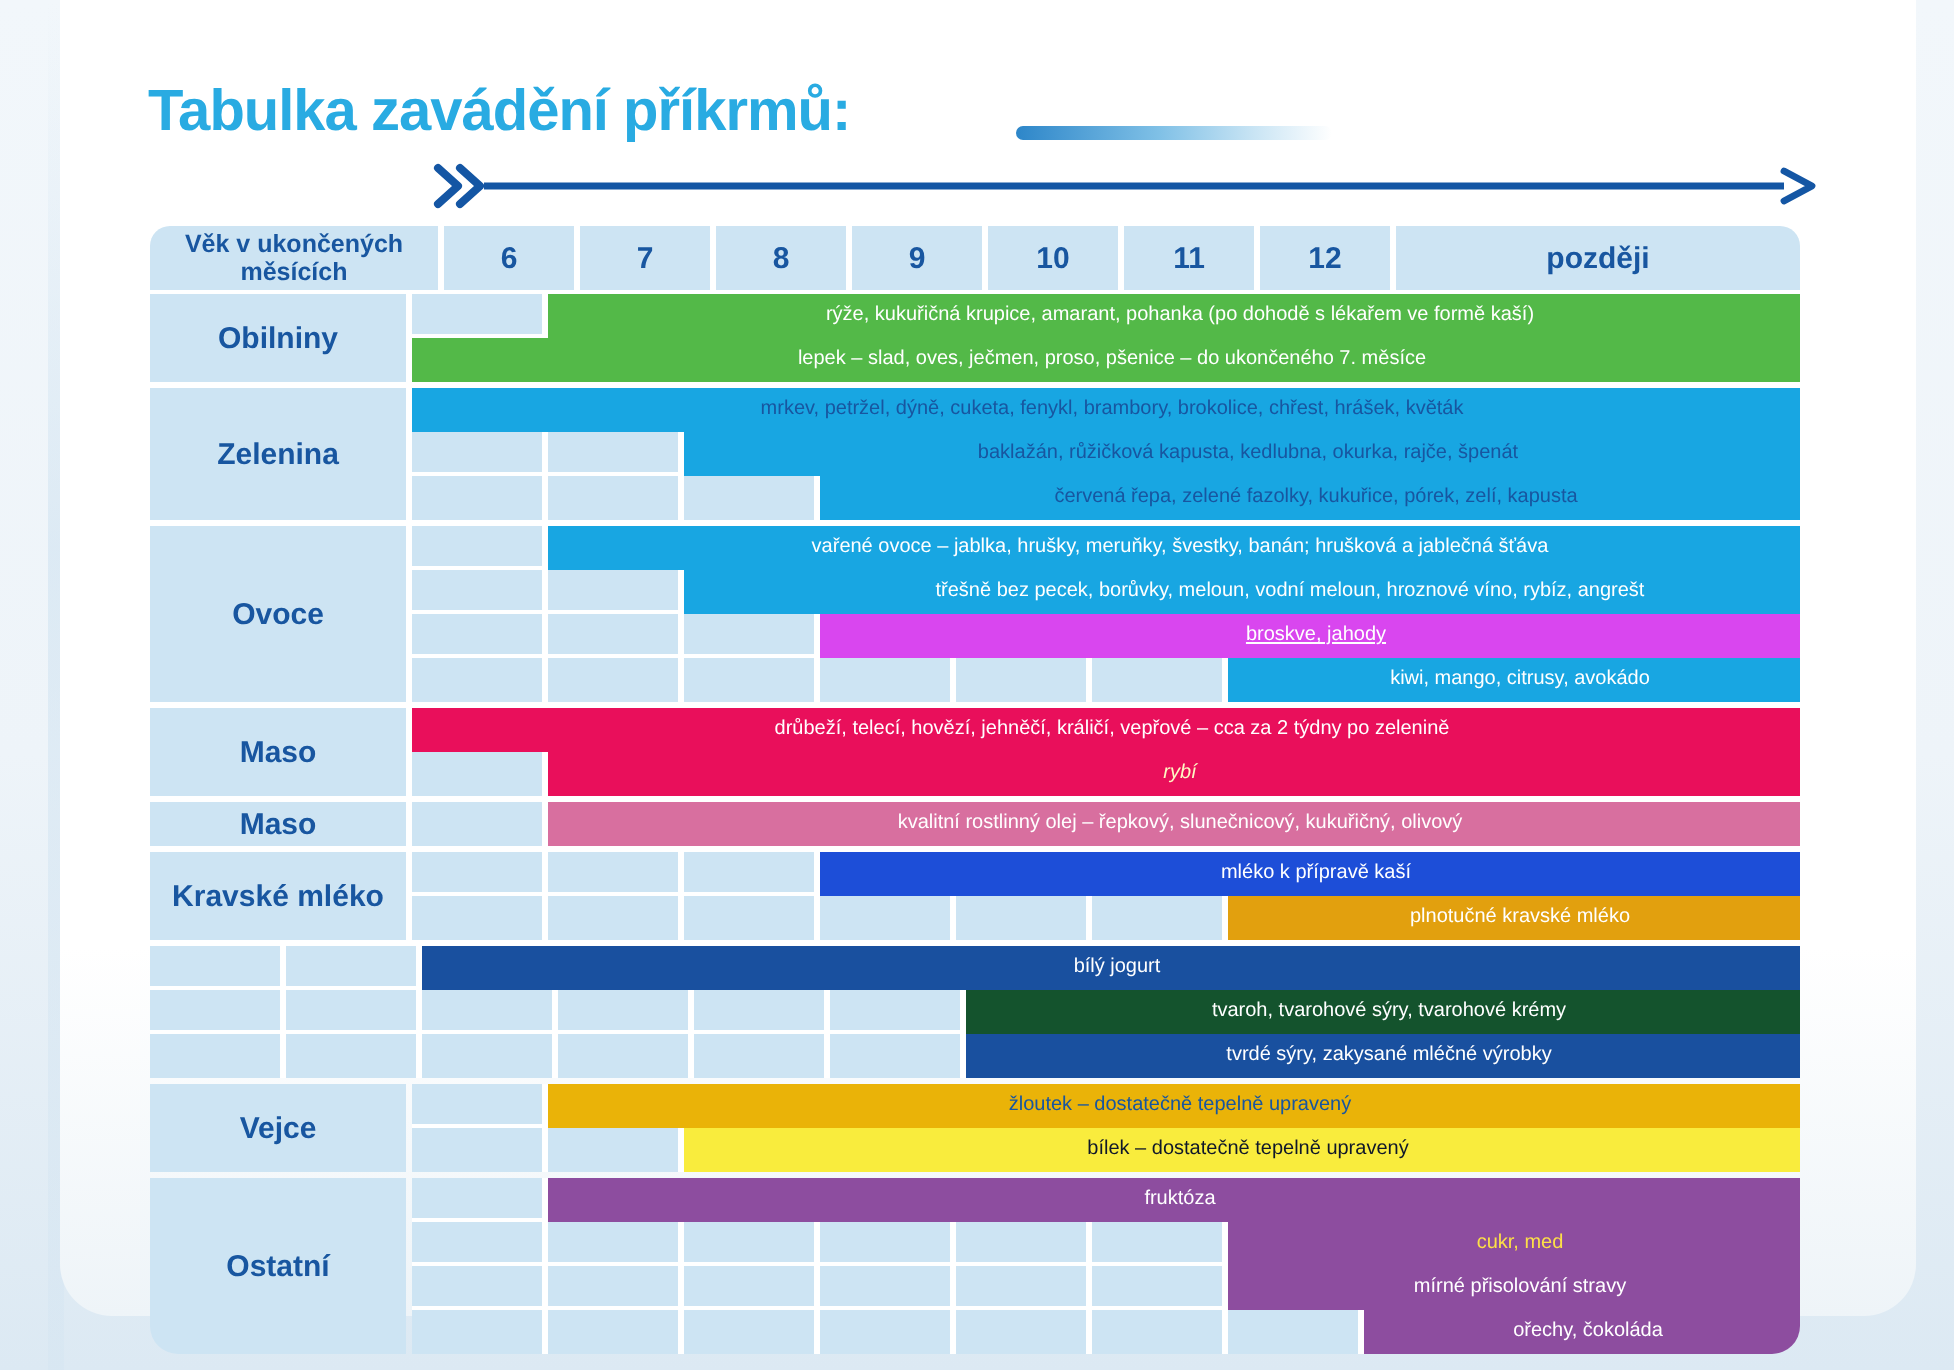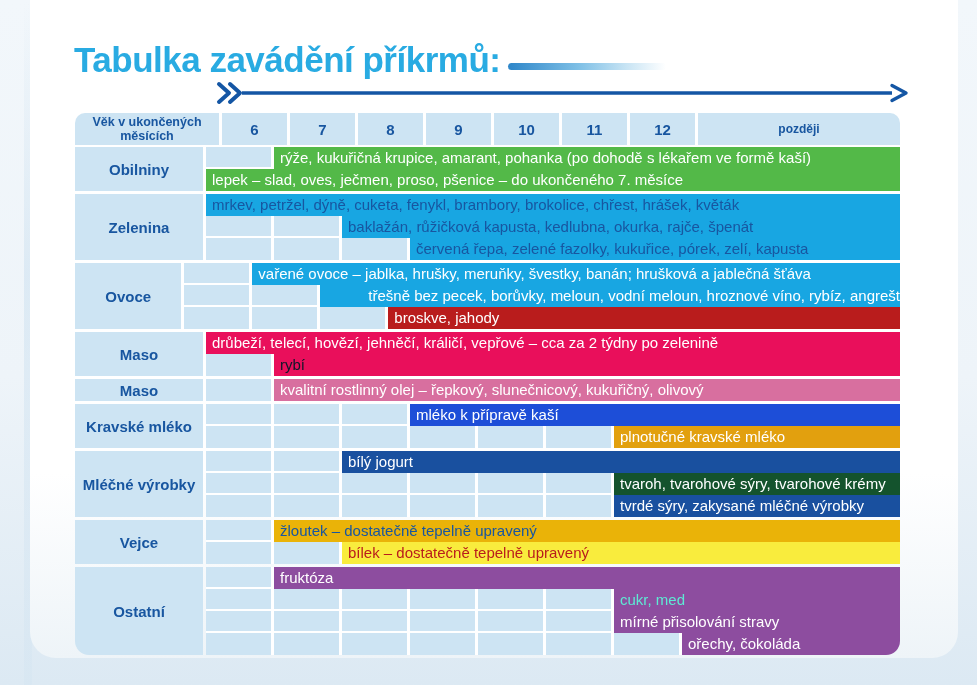--- a/index.html
+++ b/index.html
@@ -13,55 +13,55 @@
     position:absolute;left:30px;top:0;width:928px;height:658px;
     background:linear-gradient(180deg,#ffffff 0%,#ffffff 72%,#eef4f8 100%);
     border-radius:0 0 26px 26px;
   }
   .left-strip{
     position:absolute;left:24px;top:0;width:8px;height:685px;
     background:linear-gradient(180deg,rgba(255,255,255,0) 0%,rgba(205,225,240,.55) 40%,rgba(205,225,240,.25) 100%);
   }
   .page-title{
     position:absolute;left:74px;top:40px;
-    font-size:35px;font-weight:bold;letter-spacing:-.5px;
+    font-size:29px;font-weight:bold;letter-spacing:-.5px;
   }
   .swoosh{
     position:absolute;left:508px;top:63px;width:158px;height:7px;border-radius:4px;
     background:linear-gradient(90deg,#2d86c9 0%,#7fc0e6 45%,#c8e4f4 75%,rgba(255,255,255,0) 100%);
   }
   .arrow-wrap{position:absolute;left:216px;top:81px;width:696px;height:24px;}
   .tbl{position:absolute;left:75px;top:113px;width:825px;}
   .hdr{display:flex;height:32px;margin-bottom:2px;}
   .hcell{
     background:#cde4f3;color:#1856a0;font-weight:bold;
     display:flex;align-items:center;justify-content:center;text-align:center;
   }
   .hcat{width:144px;margin-right:3px;font-size:12.5px;line-height:1.12;border-top-left-radius:10px;}
   .hmonth{width:65px;margin-right:3px;font-size:15px;}
-  .hlater{flex:1;font-size:12px;border-top-right-radius:10px;}
+  .hlater{flex:1;font-size:15px;border-top-right-radius:10px;}
   .cat{display:flex;margin-bottom:3px;}
   .cat:last-child{margin-bottom:0;}
   .cat-label{
     width:128px;margin-right:3px;background:#cde4f3;color:#1856a0;
     font-weight:bold;font-size:15px;
     display:flex;align-items:center;justify-content:center;text-align:center;
   }
   .cat:last-child .cat-label{border-bottom-left-radius:14px;}
   .rows{flex:1;display:flex;flex-direction:column;}
   .frow{display:flex;height:22px;}
   .ecell{
     width:68px;box-sizing:border-box;height:22px;
     background:#cde4f3;background-clip:padding-box;
     border-right:3px solid #fff;border-bottom:2px solid #fff;
   }
   .frow:last-child .ecell{border-bottom:none;}
   .bar{
-    flex:1;font-size:15px;line-height:22px;padding-left:6px;
-    white-space:nowrap;overflow:visible;
+    flex:1;font-size:10px;line-height:22px;padding-left:6px;
+    white-space:nowrap;overflow:visible;text-align:center;
   }
   .cat:last-child .frow:last-child .bar{border-bottom-right-radius:14px;}
   .cat:first-of-type .frow:first-child .bar{border-top-right-radius:0;}
 </style>
 </head>
 <body>
 
 <div class="stage">
   <div class="left-strip"></div>
   <div class="card"></div>
@@ -132,33 +132,42 @@
             </div>
             <div class="frow">
               <div class="ecell"></div>
               <div class="ecell"></div>
               <div class="bar" style="background: rgb(24, 166, 226); color: rgb(255, 255, 255); padding-left: 48px;">třešně bez pecek, borůvky, meloun, vodní meloun, hroznové víno, rybíz, angrešt</div>
             </div>
             <div class="frow">
               <div class="ecell"></div>
               <div class="ecell"></div>
               <div class="ecell"></div>
-              <div class="bar" style="background: #b91c1c; color: rgb(255, 255, 255);">broskve, jahody</div>
+              <div class="bar" style="background: #d946ef; color: rgb(255, 255, 255); text-decoration: underline;">broskve, jahody</div>
+            </div>
+            <div class="frow">
+              <div class="ecell"></div>
+              <div class="ecell"></div>
+              <div class="ecell"></div>
+              <div class="ecell"></div>
+              <div class="ecell"></div>
+              <div class="ecell"></div>
+              <div class="bar" style="background: rgb(24, 166, 226); color: rgb(255, 255, 255);">kiwi, mango, citrusy, avokádo</div>
             </div>
           </div>
         </div>
         <div class="cat">
           <div class="cat-label">Maso</div>
           <div class="rows">
             <div class="frow">
               <div class="bar" style="background: rgb(233, 15, 91); color: rgb(255, 255, 255);">drůbeží, telecí, hovězí, jehněčí, králičí, vepřové – cca za 2 týdny po zelenině</div>
             </div>
             <div class="frow">
               <div class="ecell"></div>
-              <div class="bar" style="background: rgb(233, 15, 91); color: #0f172a;">rybí</div>
+              <div class="bar" style="background: rgb(233, 15, 91); color: #fef9c3; font-style: italic;">rybí</div>
             </div>
           </div>
         </div>
         <div class="cat">
           <div class="cat-label">Maso</div>
           <div class="rows">
             <div class="frow">
               <div class="ecell"></div>
               <div class="bar" style="background: rgb(216, 111, 159); color: rgb(255, 255, 255);">kvalitní rostlinný olej – řepkový, slunečnicový, kukuřičný, olivový</div>
             </div>
@@ -178,21 +187,20 @@
               <div class="ecell"></div>
               <div class="ecell"></div>
               <div class="ecell"></div>
               <div class="ecell"></div>
               <div class="ecell"></div>
               <div class="bar" style="background: rgb(226, 160, 14); color: rgb(255, 255, 255);">plnotučné kravské mléko</div>
             </div>
           </div>
         </div>
         <div class="cat">
-          <div class="cat-label">Mléčné výrobky</div>
           <div class="rows">
             <div class="frow">
               <div class="ecell"></div>
               <div class="ecell"></div>
               <div class="bar" style="background: rgb(25, 80, 159); color: rgb(255, 255, 255);">bílý jogurt</div>
             </div>
             <div class="frow">
               <div class="ecell"></div>
               <div class="ecell"></div>
               <div class="ecell"></div>
@@ -215,39 +223,39 @@
         <div class="cat">
           <div class="cat-label">Vejce</div>
           <div class="rows">
             <div class="frow">
               <div class="ecell"></div>
               <div class="bar" style="background: #eab308; color: rgb(24, 86, 160);">žloutek – dostatečně tepelně upravený</div>
             </div>
             <div class="frow">
               <div class="ecell"></div>
               <div class="ecell"></div>
-              <div class="bar" style="background: rgb(249, 236, 61); color: #b91c1c;">bílek – dostatečně tepelně upravený</div>
+              <div class="bar" style="background: rgb(249, 236, 61); color: #0f172a;">bílek – dostatečně tepelně upravený</div>
             </div>
           </div>
         </div>
         <div class="cat">
           <div class="cat-label">Ostatní</div>
           <div class="rows">
             <div class="frow">
               <div class="ecell"></div>
               <div class="bar" style="background: rgb(141, 77, 159); color: rgb(255, 255, 255);">fruktóza</div>
             </div>
             <div class="frow">
               <div class="ecell"></div>
               <div class="ecell"></div>
               <div class="ecell"></div>
               <div class="ecell"></div>
               <div class="ecell"></div>
               <div class="ecell"></div>
-              <div class="bar" style="background: rgb(141, 77, 159); color: #5eead4;">cukr, med</div>
+              <div class="bar" style="background: rgb(141, 77, 159); color: #fde047;">cukr, med</div>
             </div>
             <div class="frow">
               <div class="ecell"></div>
               <div class="ecell"></div>
               <div class="ecell"></div>
               <div class="ecell"></div>
               <div class="ecell"></div>
               <div class="ecell"></div>
               <div class="bar" style="background: rgb(141, 77, 159); color: rgb(255, 255, 255);">mírné přisolování stravy</div>
             </div>

